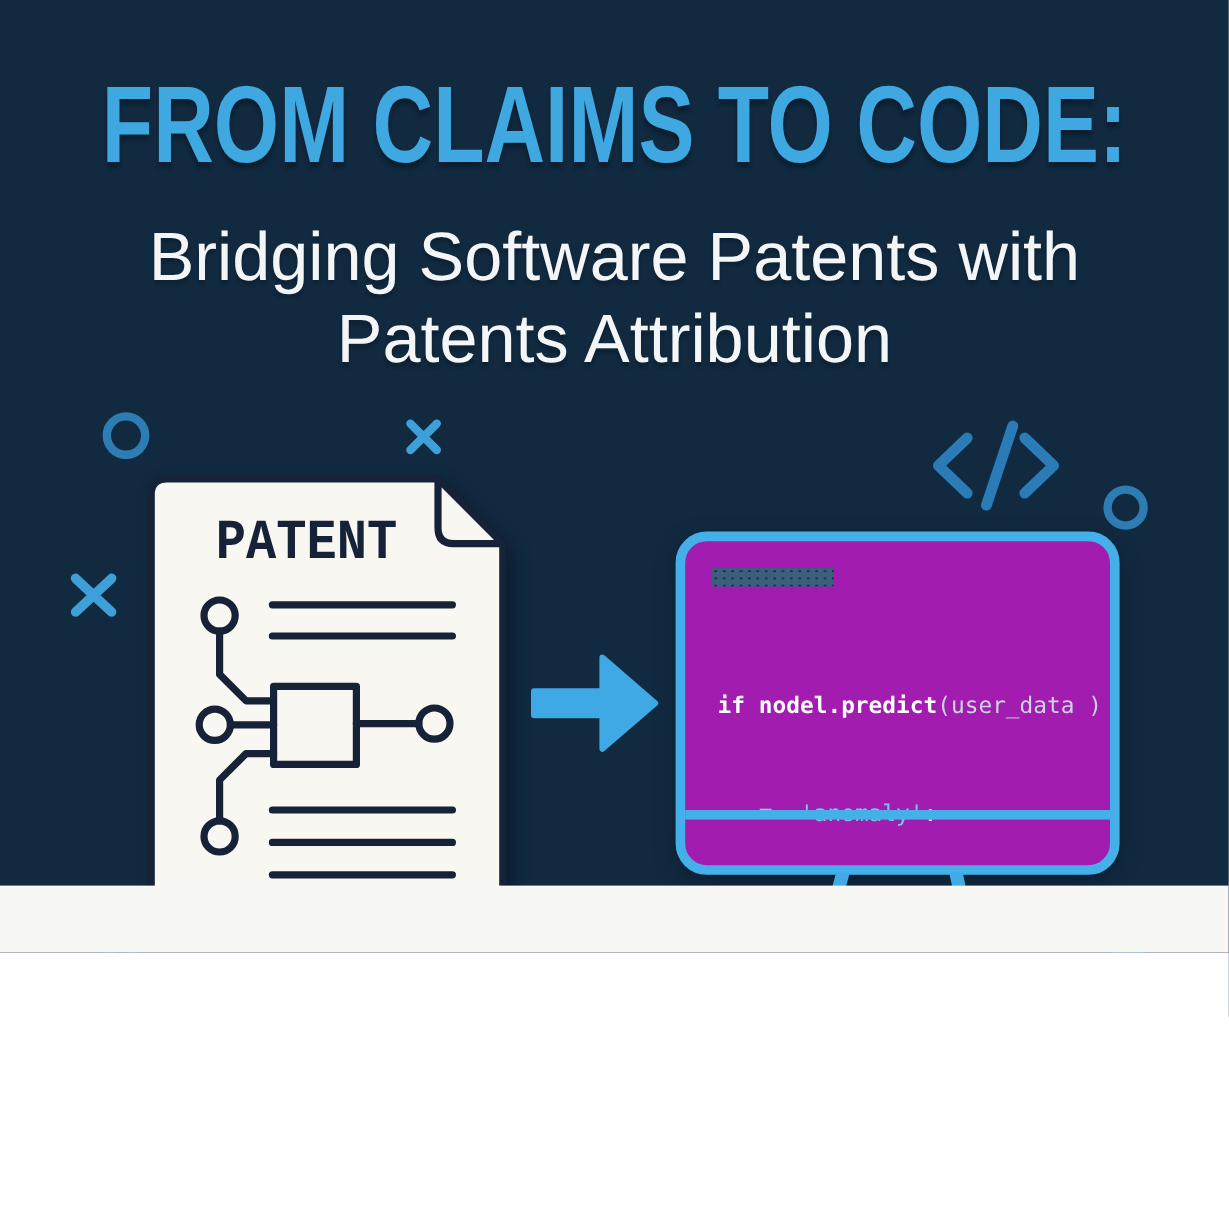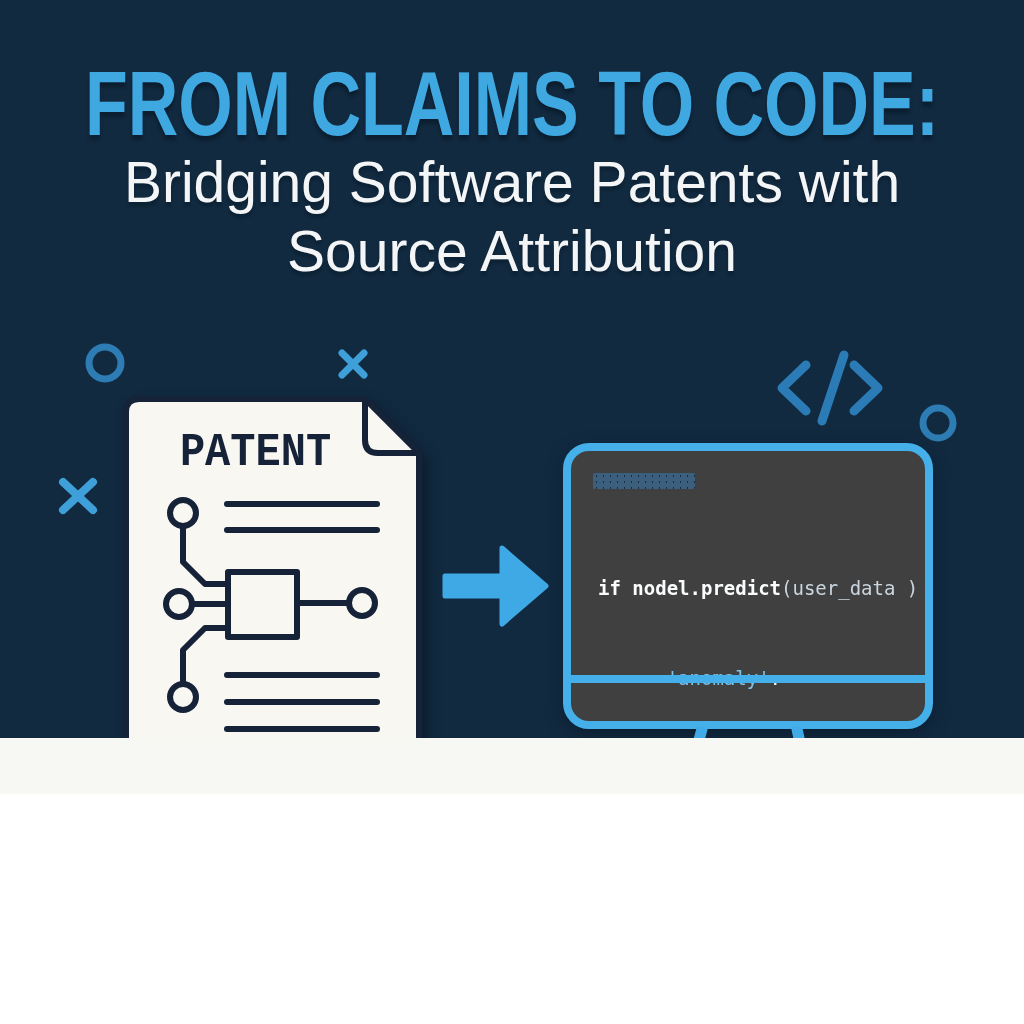--- a/index.html
+++ b/index.html
@@ -5,37 +5,37 @@
   * { margin:0; padding:0; box-sizing:border-box; }
   html,body { width:1024px; height:1024px; overflow:hidden; }
   body { font-family:"Liberation Sans","DejaVu Sans",sans-serif; }
   .canvas { position:relative; width:1024px; height:794px; background:#112A40; overflow:hidden; }
 
   
   .header { position:absolute; top:52px; left:0; width:1024px; text-align:center; }
   .title { display:inline-block; font-size:70px; font-weight:700; letter-spacing:0px;
            color:#3FA8E0; transform:scaleY(1.30); transform-origin:50% 0;
            text-shadow:0 4px 3px rgba(4,12,24,.38); white-space:nowrap; }
-  .subtitle { margin-top:16px; color:#F3F5F6; font-size:57px; font-weight:500;
+  .subtitle { margin-top:48px; color:#F3F5F6; font-size:57px; font-weight:500;
               line-height:69px; text-shadow:0 4px 3px rgba(4,12,24,.30); }
 
   
   .patent { position:absolute; left:123px; top:396px; width:299px; height:374px;
             filter:drop-shadow(6px 7px 7px rgba(4,12,24,.45));font-family:Liberation Mono, monospace; }
   .patent svg { position:absolute; left:0; top:0; }
   .patent-label { position:absolute; top:30px; left:0; width:100%; padding-right:34px;
                   text-align:center; font-size:42px; font-weight:700; color:#152238;
                   transform:scaleY(1.12); transform-origin:50% 0; letter-spacing:0px; }
 
   
   .arrow { position:absolute; left:440px; top:540px; }
 
   
   .monitor { position:absolute; left:563px; top:443px; width:370px; height:286px;
-             border:8px solid #45AFEA; border-radius:26px; background:#404040;
+             border:8px solid #45AFEA; border-radius:26px; background:#a21caf;
              filter:drop-shadow(0 6px 9px rgba(4,12,24,.40)); }
   .monitor .divider { position:absolute; left:0; right:0; bottom:38px; height:8px; background:#45AFEA; }
   .titlebar-chip { position:absolute; left:22px; top:22px; width:102px; height:16px;
                    background:#3D5F7E; border-radius:2px;
                    background-image:radial-gradient(rgba(17,42,64,.9) 1px, transparent 1px);
                    background-size:7px 6px; }
   .code { position:absolute; left:27px; top:62px; font-family:"DejaVu Sans Mono","Liberation Mono",monospace;
           font-size:19px; line-height:30px; white-space:pre; color:#D9E2EA; }
   .code .kw   { font-weight:700; color:#FAFCFD; }
   .code .arg  { color:#C9D6E0; }
@@ -54,21 +54,21 @@
 </style>
 </head>
 <body>
 
 <div class="canvas">
 
   <div class="header">
     <div class="title">FROM CLAIMS TO CODE:</div>
     <div class="subtitle">
       <div>Bridging Software Patents with</div>
-      <div>Source Attribution</div>
+      <div>Patents Attribution</div>
     </div>
   </div>
 
   <svg class="decor" style="left:85px;top:343px" width="40" height="40">
     <circle cx="20" cy="20" r="16" fill="none" stroke="#2E7CB4" stroke-width="7"></circle>
   </svg>
   <svg class="decor" style="left:337px;top:348px" width="32" height="32">
     <path d="M5,5 L27,27 M27,5 L5,27" stroke="#3F9FD9" stroke-width="7" stroke-linecap="round" fill="none"></path>
   </svg>
   <svg class="decor" style="left:57px;top:476px" width="42" height="40">

